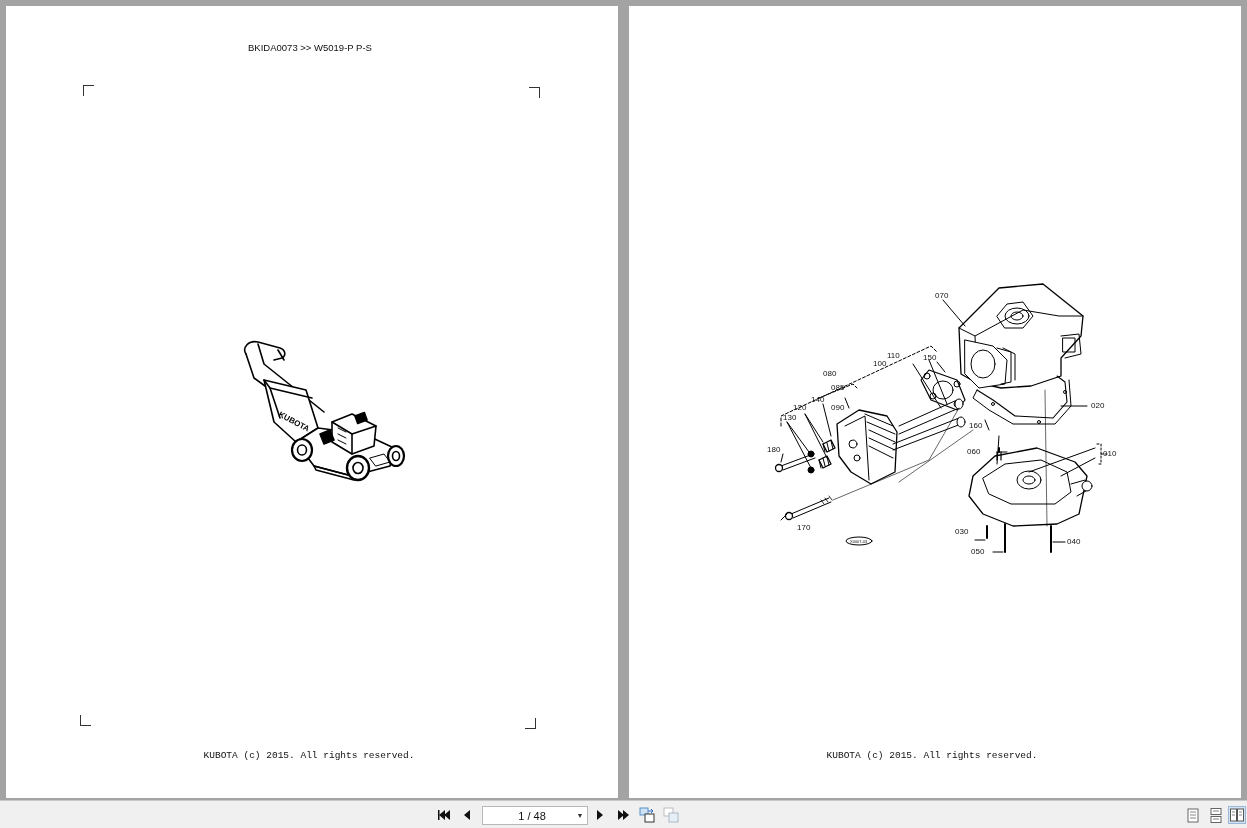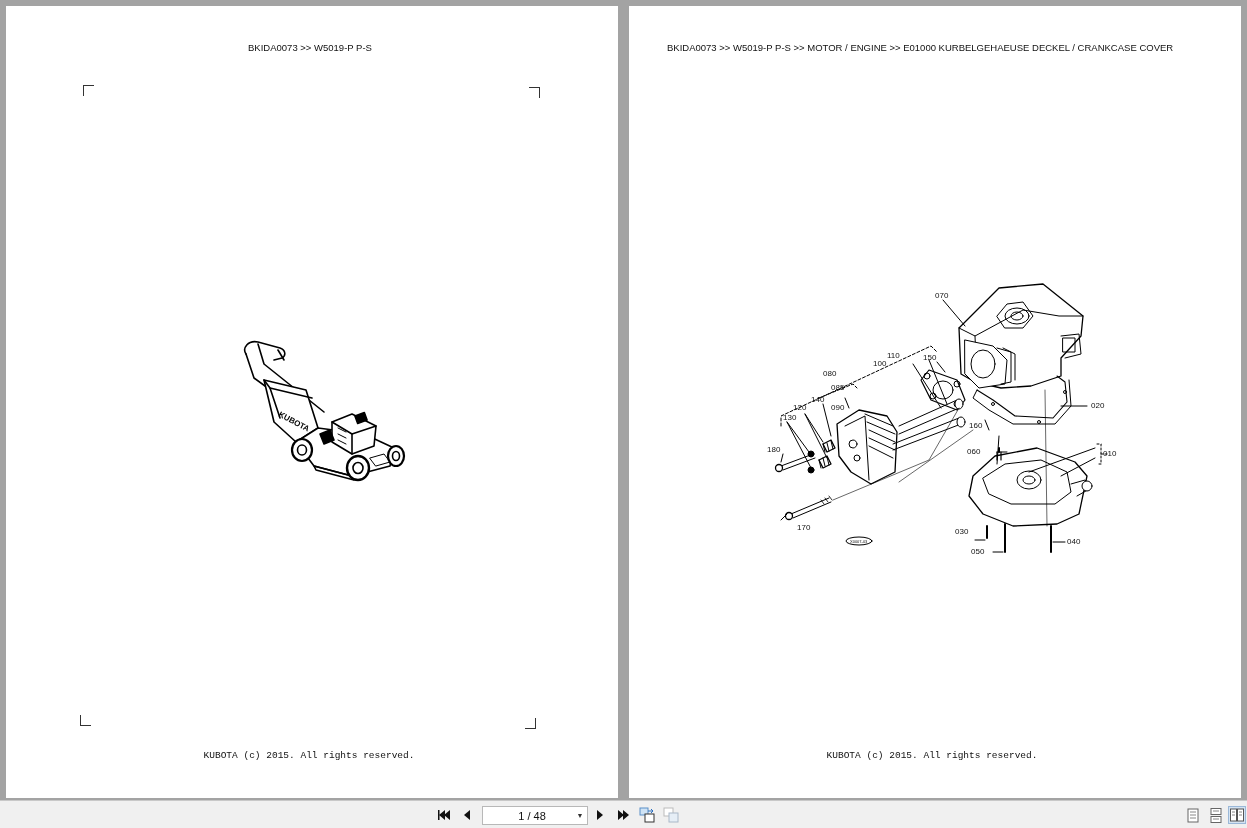--- a/index.html
+++ b/index.html
@@ -73,21 +73,20 @@
         <ellipse cx="162" cy="126" rx="8" ry="10" fill="#fff" stroke-width="2.2"></ellipse>
         <ellipse cx="162" cy="126" rx="3.5" ry="4.5"></ellipse>
         <path d="M136 128 L150 124 L156 132 L142 136 Z" stroke-width="1"></path>
       </g>
     </svg>
 
     <div class="footer">KUBOTA (c) 2015. All rights reserved.</div>
   </div>
 
   <div class="page right">
-    <div class="header">BKIDA0073 &gt;&gt; W5019-P P-S &gt;&gt; MOTOR / ENGINE &gt;&gt; E01000   KURBELGEHAEUSE DECKEL / CRANKCASE COVER</div>
 
     <svg class="illus diagram" viewBox="0 0 360 290">
       <g fill="none" stroke="#000" stroke-width="1" stroke-linejoin="round" stroke-linecap="round">
 
         <path d="M198 52 L238 12 L282 8 L322 40 L320 60 L300 82 L300 100 L270 110 L240 112 L214 106 L200 98 Z" fill="#fff" stroke-width="1.3"></path>
         <path d="M198 52 L214 60 L262 34 L298 40 L322 40"></path>
         <path d="M214 60 L216 106"></path>
         <path d="M236 40 L246 28 L262 26 L272 40 L262 52 L244 52 Z"></path>
         <ellipse cx="256" cy="40" rx="12" ry="8"></ellipse>
         <ellipse cx="256" cy="40" rx="6" ry="4"></ellipse>

